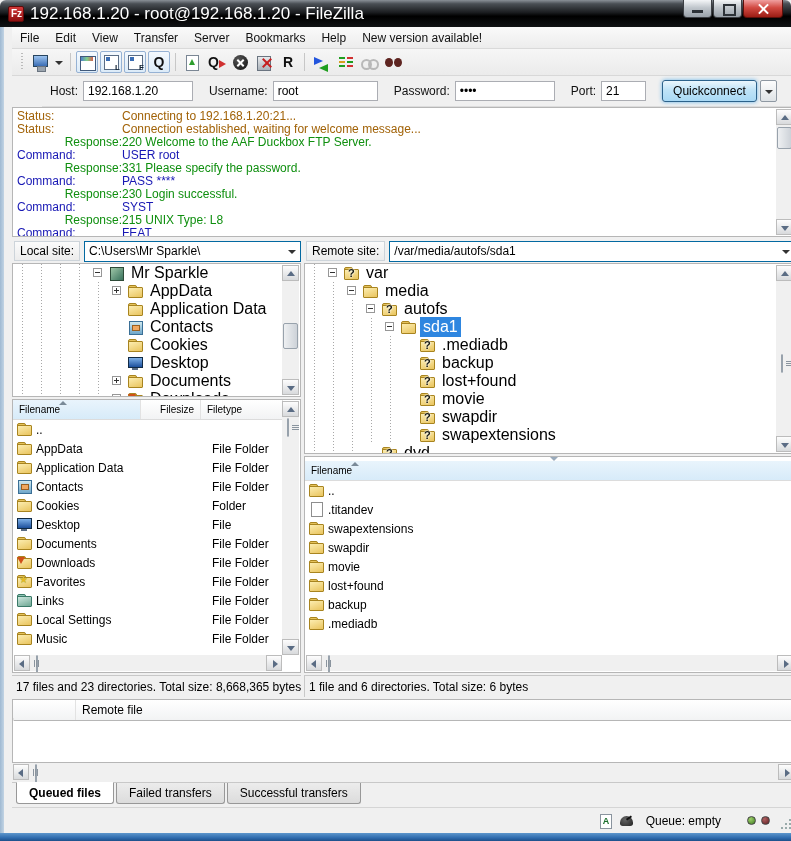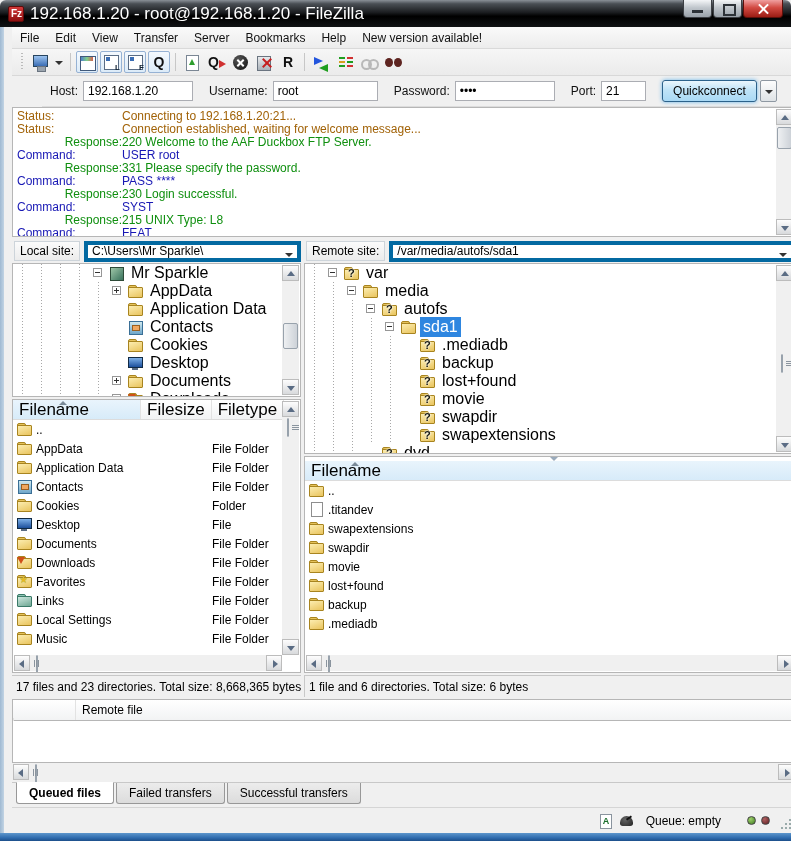--- a/index.html
+++ b/index.html
@@ -81,21 +81,21 @@
   .logpane{position:absolute;left:0;top:80px;width:783px;height:130px;background:#fff;border:1px solid #b6b6b6;overflow:hidden;}
   .logbody{position:absolute;left:4px;top:2px;right:18px;bottom:0;overflow:hidden;}
   .log-row{display:flex;font-size:12px;line-height:13px;white-space:nowrap;}
   .log-label{flex:0 0 105px;}
   .status{color:#a16207;} .command{color:#1717b4;} .response{color:#0f8f0f;text-align:right;}
 
   
   .pane{position:absolute;background:#fff;border:1px solid #b6b6b6;overflow:hidden;}
   .sitebar{position:absolute;height:24px;background:#f0f0f0;display:flex;align-items:center;font-size:12px;}
   .sitelabel{border:1px solid #cdd4da;background:linear-gradient(#fbfbfb,#ececec);padding:2px 5px;margin:0 4px 0 2px;white-space:nowrap;}
-  .combo{flex:1;height:21px;border:4px solid #0369a1;background:#fff;display:flex;align-items:center;padding-left:4px;position:relative;}
+  .combo{flex:1;height:21px;border:1px solid #0369a1;background:#fff;display:flex;align-items:center;padding-left:4px;position:relative;}
   .combo .cval{flex:1;white-space:nowrap;overflow:hidden;}
   .combo .carrow{width:15px;height:100%;position:relative;}
   .combo .carrow::after{content:"";position:absolute;left:3px;top:8px;border-left:4px solid transparent;border-right:4px solid transparent;border-top:4px solid #333;}
 
   
   .tree-row{display:flex;align-items:center;height:18px;font-size:16px;white-space:nowrap;}
   .tg,.tsp,.exp{flex:0 0 19px;height:18px;position:relative;}
   .tg{background:repeating-linear-gradient(to bottom,#a8a8a8 0 1px,transparent 1px 3px);background-size:1px 100%;background-repeat:no-repeat;background-position:9px 0;}
   .expbox{position:absolute;left:4px;top:4px;width:9px;height:9px;border:1px solid #979797;background:#fff;}
   .expbox::before{content:"";position:absolute;left:1px;top:3px;width:5px;height:1px;background:#333;}
@@ -116,21 +116,21 @@
   .ico-file::after{content:"";position:absolute;left:3px;top:0;width:10px;height:13px;background:#fff;border:1px solid #8e8e8e;}
   .ico-user::after{content:"";position:absolute;left:2px;top:1px;width:12px;height:12px;background:linear-gradient(135deg,#9fc7a8,#39725c);border:1px solid #2e4a38;}
   .ico-contacts::after{content:"";position:absolute;left:2px;top:1px;width:12px;height:12px;background:linear-gradient(#cfe9ef,#6fa6c9);border:1px solid #3a6f96;}
   .ico-contacts::before{content:"";position:absolute;left:5px;top:5px;width:6px;height:4px;background:#f0a860;border:1px solid #9a6020;z-index:2;}
   .ico-desktop::after{content:"";position:absolute;left:1px;top:1px;width:13px;height:9px;background:linear-gradient(#7db0e8,#1c4f9c);border:1px solid #112a44;}
   .ico-desktop::before{content:"";position:absolute;left:5px;top:11px;width:6px;height:3px;background:#5a6c84;}
   .ico-links::before{content:"";position:absolute;left:1px;top:1px;width:7px;height:4px;background:#8fc4b4;border:1px solid #3a7a68;border-radius:2px 2px 0 0;}
   .ico-links::after{content:"";position:absolute;left:1px;top:3px;width:13px;height:9px;background:linear-gradient(160deg,#cfe8e0,#6fa894);border:1px solid #3a7a68;border-radius:1px;}
 
   
-  .list-hdr{display:flex;height:20px;border-bottom:1px solid #dcdcdc;background:linear-gradient(#fff,#f2f3f4);font-size:17px;align-items:flex-end;}
+  .list-hdr{display:flex;height:20px;border-bottom:1px solid #dcdcdc;background:linear-gradient(#fff,#f2f3f4);font-size:10px;align-items:flex-end;}
   .hcell{height:100%;display:flex;align-items:center;padding:0 6px;border-right:1px solid #e2e2e2;position:relative;}
   .hcell.sorted{background:linear-gradient(#e9f4fc,#d7ebf9);}
   .hcell.sorted::after{content:"";position:absolute;left:46px;top:1px;border-left:4px solid transparent;border-right:4px solid transparent;border-bottom:4px solid #7a8a98;}
   .hc-name{flex:0 0 128px;} .hc-size{flex:0 0 60px;justify-content:flex-end;} .hc-type{flex:1;}
   .list-row{display:flex;align-items:center;height:19px;font-size:12px;padding-left:3px;white-space:nowrap;}
   .lc-name{flex:0 0 108px;overflow:hidden;}
   .lc-size{flex:0 0 60px;text-align:right;}
   .lc-type{flex:1;padding-left:8px;}
   .rlist .lc-name{flex:1;}
 

